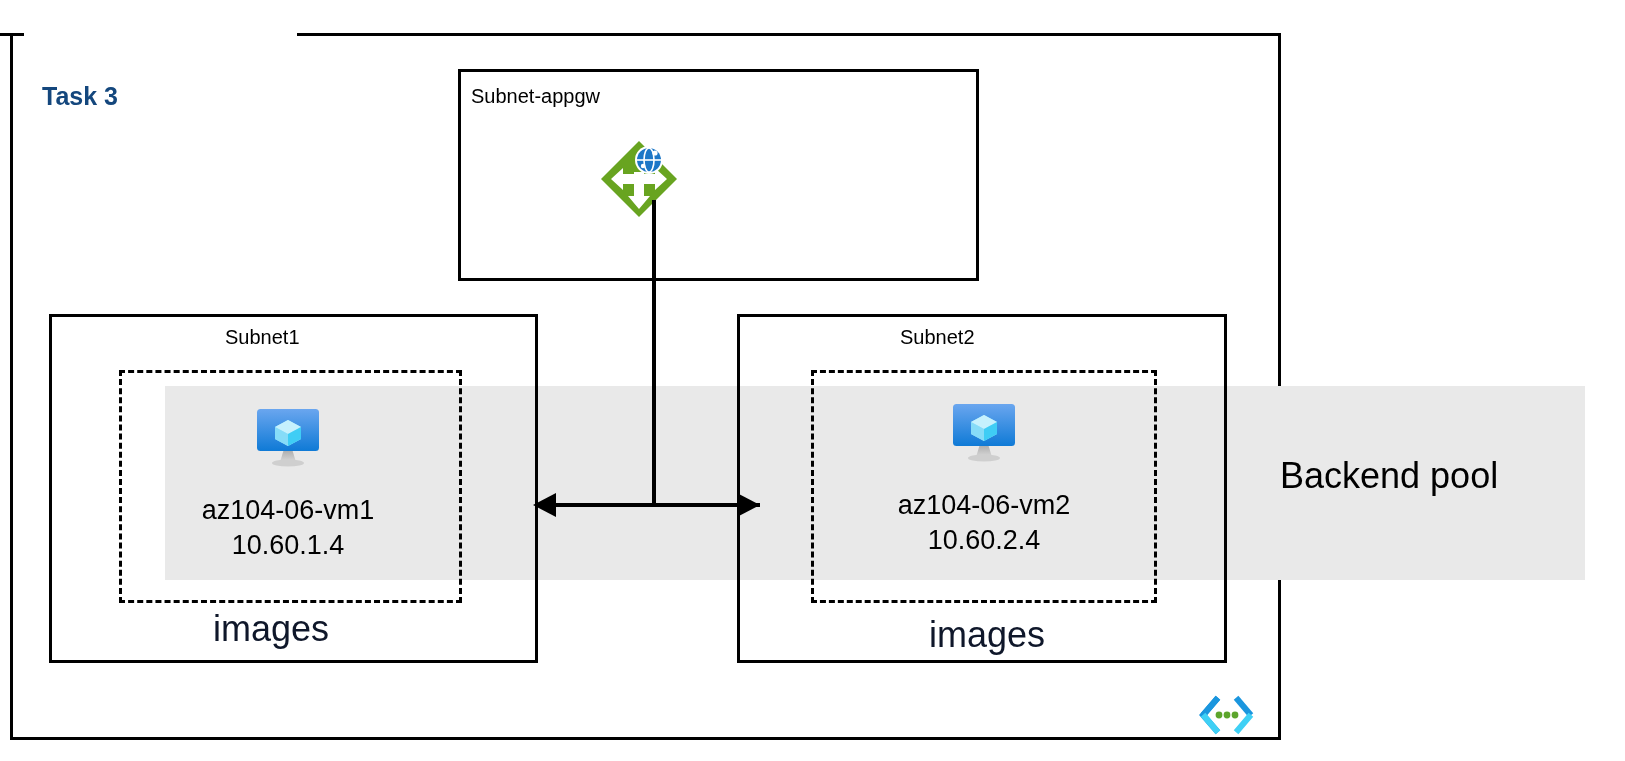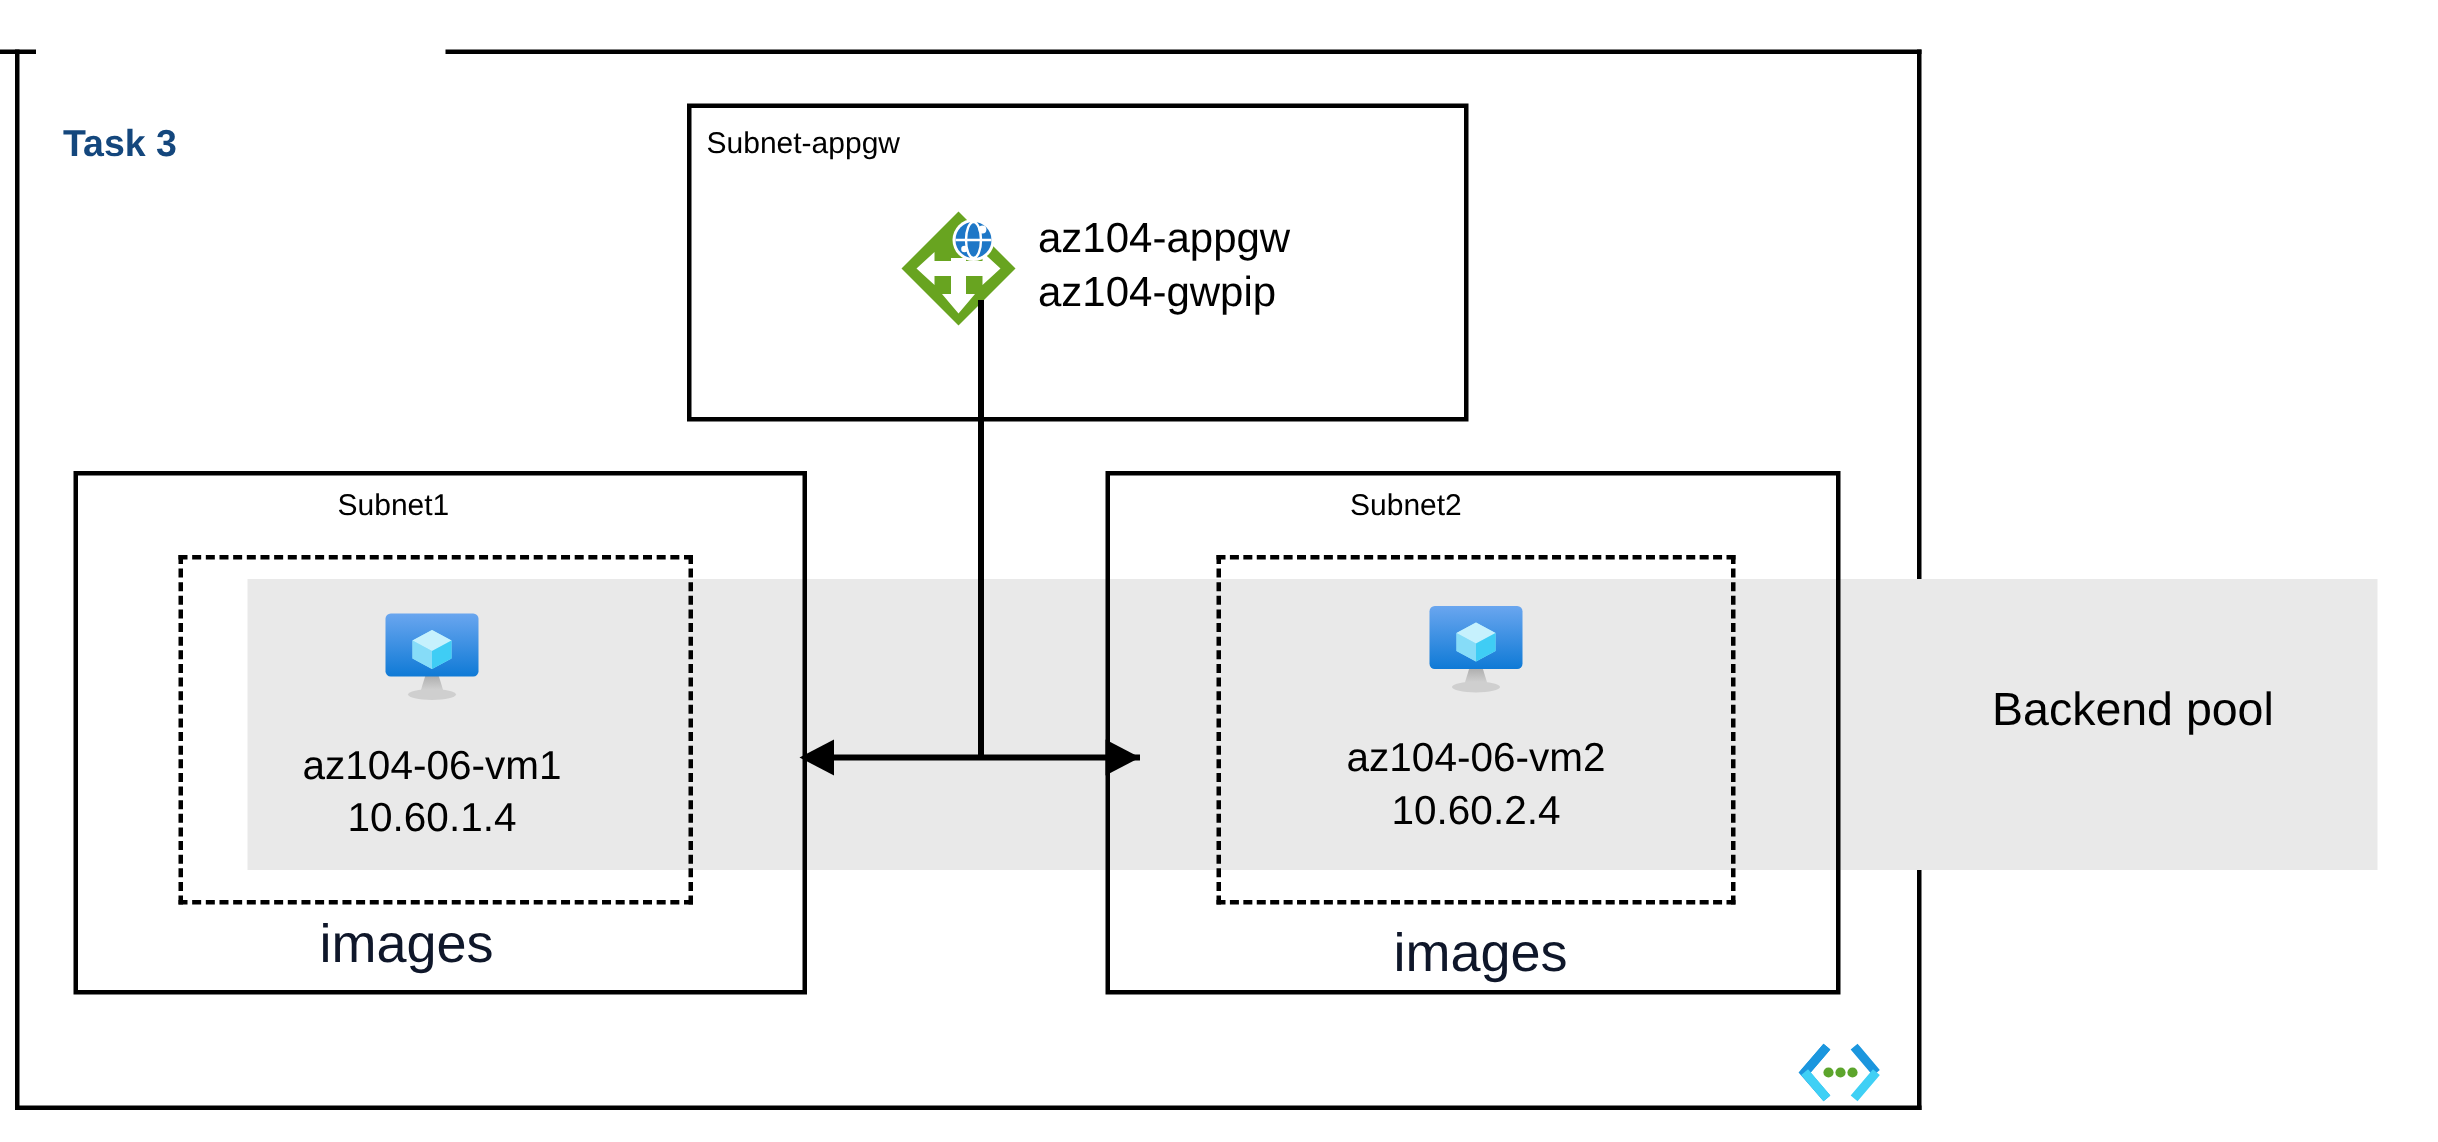--- a/index.html
+++ b/index.html
@@ -64,22 +64,22 @@
     letter-spacing: 0px;
   }
 
   
   #backend-pool-band {
     left: 165px; top: 386px;
     width: 1420px; height: 194px;
     background: #e9e9e9;
   }
   #backend-pool-label {
-    left: 1328px; top: 455px;
-    font-size: 31px;
+    left: 1280px; top: 455px;
+    font-size: 36px;
     color: #000000;
     white-space: nowrap;
   }
 
   
   .subnet-box {
     border: 3px solid #000000;
     background: transparent;
   }
   #subnet-appgw-box { left: 458px; top: 69px; width: 515px; height: 206px; }
@@ -198,24 +198,20 @@
 
       <polygon points="41,71 30,58 36,58 36,34 46,34 46,58 52,58" fill="#ffffff"></polygon>
 
       <circle cx="51" cy="22" r="14" fill="#ffffff"></circle>
       <circle cx="51" cy="22" r="12" fill="#1d77c7"></circle>
       <ellipse cx="51" cy="22" rx="5" ry="12" fill="none" stroke="#ffffff" stroke-width="1.6"></ellipse>
       <line x1="39" y1="22" x2="63" y2="22" stroke="#ffffff" stroke-width="1.6"></line>
       <circle cx="57" cy="15" r="2.6" fill="#ffffff"></circle>
       <circle cx="45" cy="28" r="2.2" fill="#ffffff"></circle>
     </svg>
-    <div id="appgw-labels">
-      <div>az104-appgw</div>
-      <div>az104-gwpip</div>
-    </div>
   </div>
 
   <div class="abs" id="appgw-vertical-line"></div>
   <div class="abs" id="hconn-line"></div>
   <div class="abs arrow-head" id="hconn-arrow-left"></div>
   <div class="abs arrow-head" id="hconn-arrow-right"></div>
 
   <div class="abs subnet-box" id="subnet1-box"></div>
   <div class="abs subnet-title" id="subnet1-title">Subnet1</div>
   <div class="abs dashed-box" id="vm1-dashed"></div>

